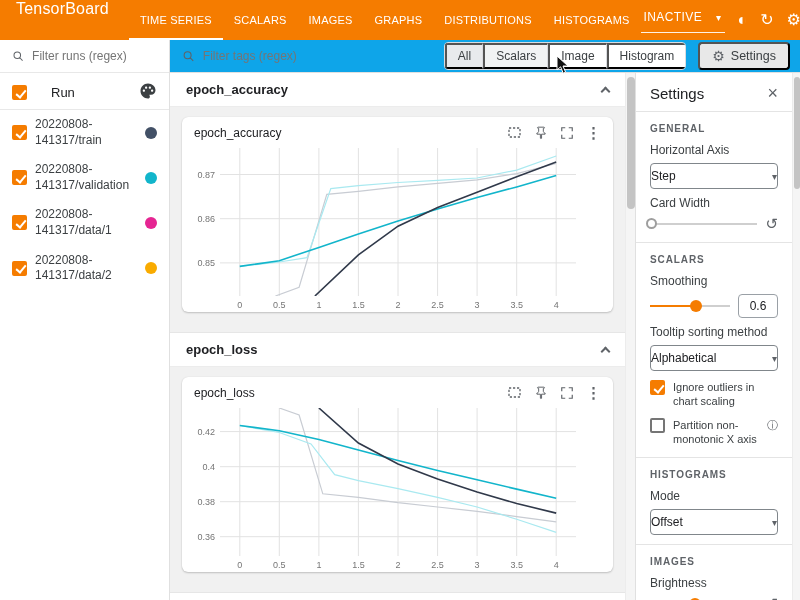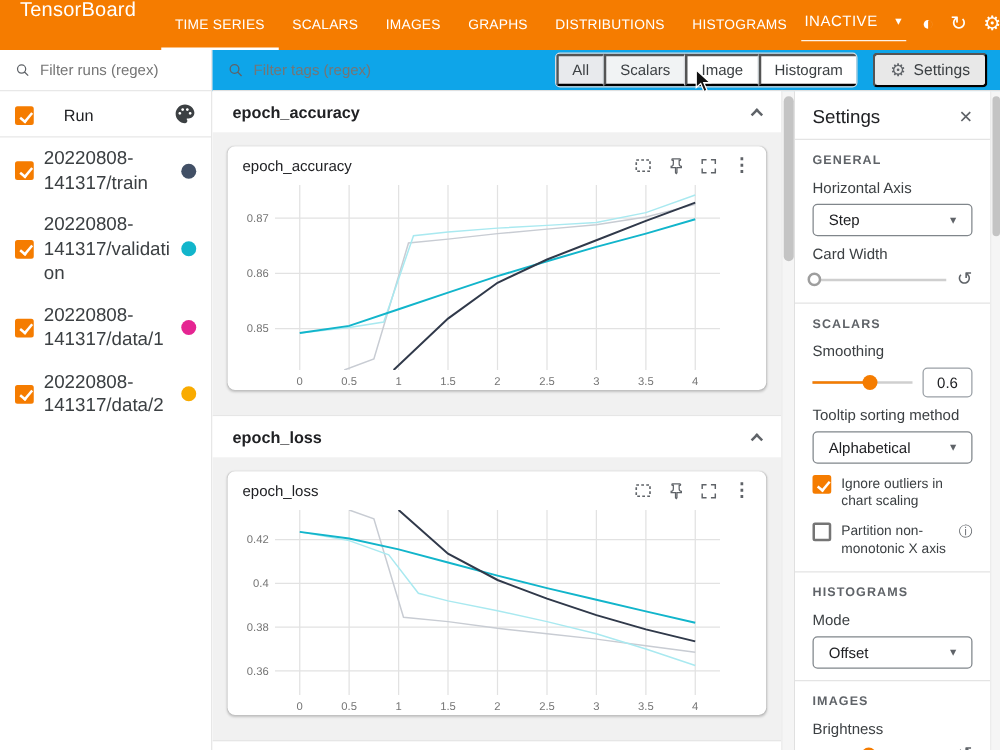--- a/index.html
+++ b/index.html
@@ -23,21 +23,21 @@
   .below { flex:1; display:flex; min-height:0; }
   .cards-area { flex:1; min-width:0; background:#fff; overflow:hidden; }
 
   
   .search-row { display:flex; align-items:center; gap:8px; padding:9px 12px; border-bottom:1px solid #e8e8e8; }
   .ghost-input { border:none; outline:none; font-size:12px; color:#202124; width:100%; font-family:inherit; background:transparent; }
   .ghost-input::placeholder { color:#757575; }
   .run-header { display:flex; align-items:flex-end; gap:24px; padding:9px 12px; border-bottom:1px solid #e8e8e8; }
   .run-header-label { flex:1; font-size:13px; font-weight:500; }
   .run-row { display:flex; align-items:center; gap:8px; padding:7px 12px; }
-  .run-name { flex:1; font-size:15px; color:#3c4043; line-height:1.3; word-break:break-word; }
+  .run-name { flex:1; font-size:12px; color:#3c4043; line-height:1.3; word-break:break-word; }
   .dot { width:12px; height:12px; border-radius:50%; flex:none; }
 
   .cb { width:15px; height:15px; min-width:15px; border:2px solid #757575; border-radius:2px; position:relative; background:#fff; }
   .cb.checked { background:#f57c00; border-color:#f57c00; }
   .cb.checked::after { content:""; position:absolute; left:3.5px; top:.5px; width:4px; height:8px;
     border:solid #fff; border-width:0 2px 2px 0; transform:rotate(40deg); }
 
   
   .toolbar { display:flex; align-items:center; height:33px; border-bottom:1px solid #e0e0e0; padding:0 10px 0 12px; gap:8px; background:#0ea5e9; }
   .tag-search { display:flex; align-items:center; gap:8px; flex:1; }
@@ -74,21 +74,21 @@
 
   
   .settings-panel { width:157px; min-width:157px; border-left:1px solid #e0e0e0; background:#fff; overflow:hidden; }
   .sp-head { display:flex; align-items:center; justify-content:space-between; padding:11px 14px 9px; }
   .sp-head h2 { font-size:15px; font-weight:500; }
   .close-x { font-size:18px; color:#5f6368; line-height:1; }
   .hr { height:1px; background:#e4e4e4; }
   .sp-section { padding:7px 14px 9px; }
   .sp-label { font-size:10px; font-weight:700; letter-spacing:.9px; color:#5f6368; margin:4px 0 9px; }
   .ctl-label { font-size:12px; color:#3c4043; margin:7px 0 6px; }
-  .select { display:flex; align-items:center; justify-content:space-between; border:1px solid #80868b; border-radius:4px; height:26px; padding:0 12px; font-size:12px; background:#fff; }
+  .select { display:flex; align-items:center; justify-content:space-between; border:1px solid #80868b; border-radius:4px; height:26px; padding:0 0; font-size:12px; background:#fff; }
   .caret { font-size:10px; color:#5f6368; }
   .slider-row { display:flex; align-items:center; gap:8px; margin:4px 0 2px; }
   .slider { position:relative; flex:1; height:14px; }
   .slider .track { position:absolute; left:0; right:0; top:6px; height:2px; background:#cfcfcf; }
   .slider .fill { position:absolute; left:0; top:6px; height:2px; background:#f57c00; width:var(--p,0%); }
   .slider .thumb { position:absolute; top:1px; left:var(--p,0%); width:12px; height:12px; margin-left:-6px; border-radius:50%; background:#f57c00; }
   .slider.gray .fill { background:#9e9e9e; }
   .slider.gray .thumb { background:#fff; border:2px solid #9e9e9e; width:11px; height:11px; }
   .reset { font-size:15px; color:#5f6368; line-height:1; }
   .value-box { width:40px; height:24px; border:1px solid #9aa0a6; border-radius:4px; display:flex; align-items:center; justify-content:center; font-size:12px; }

